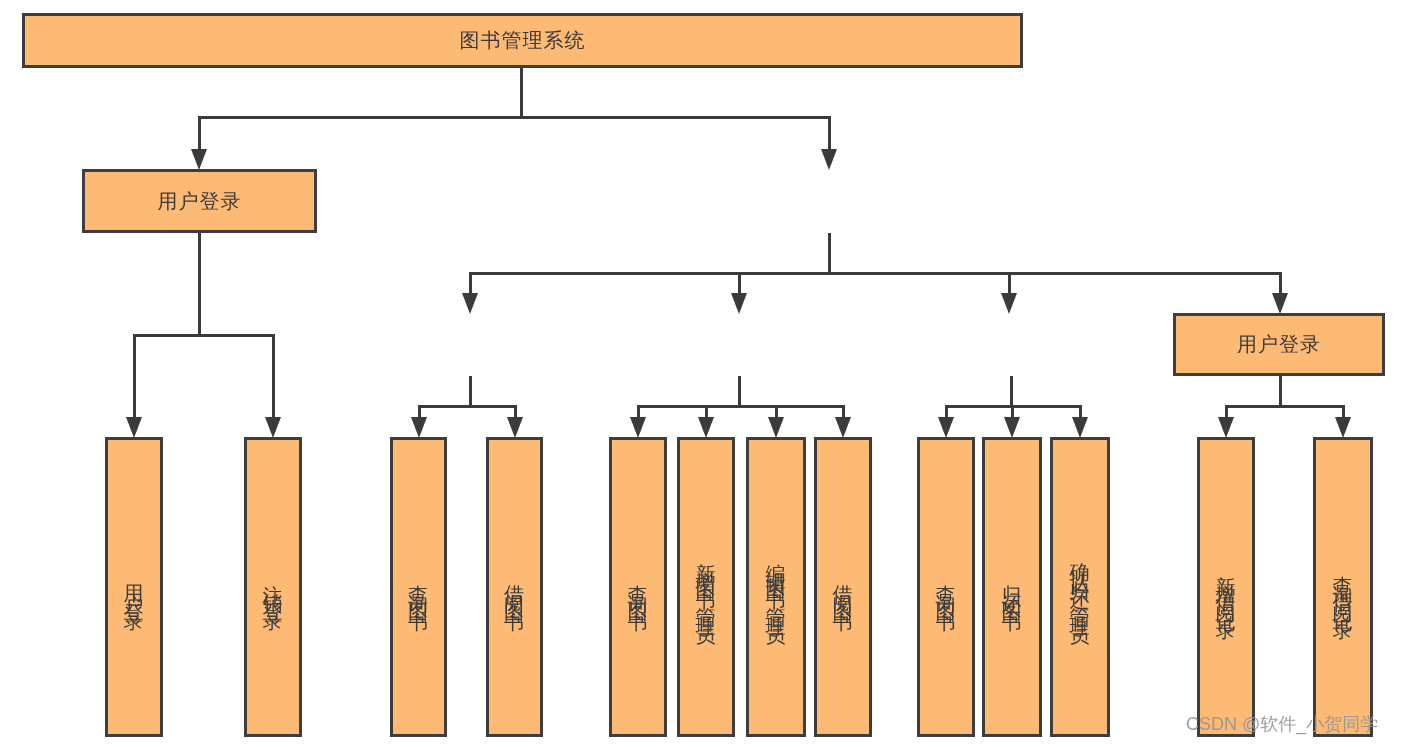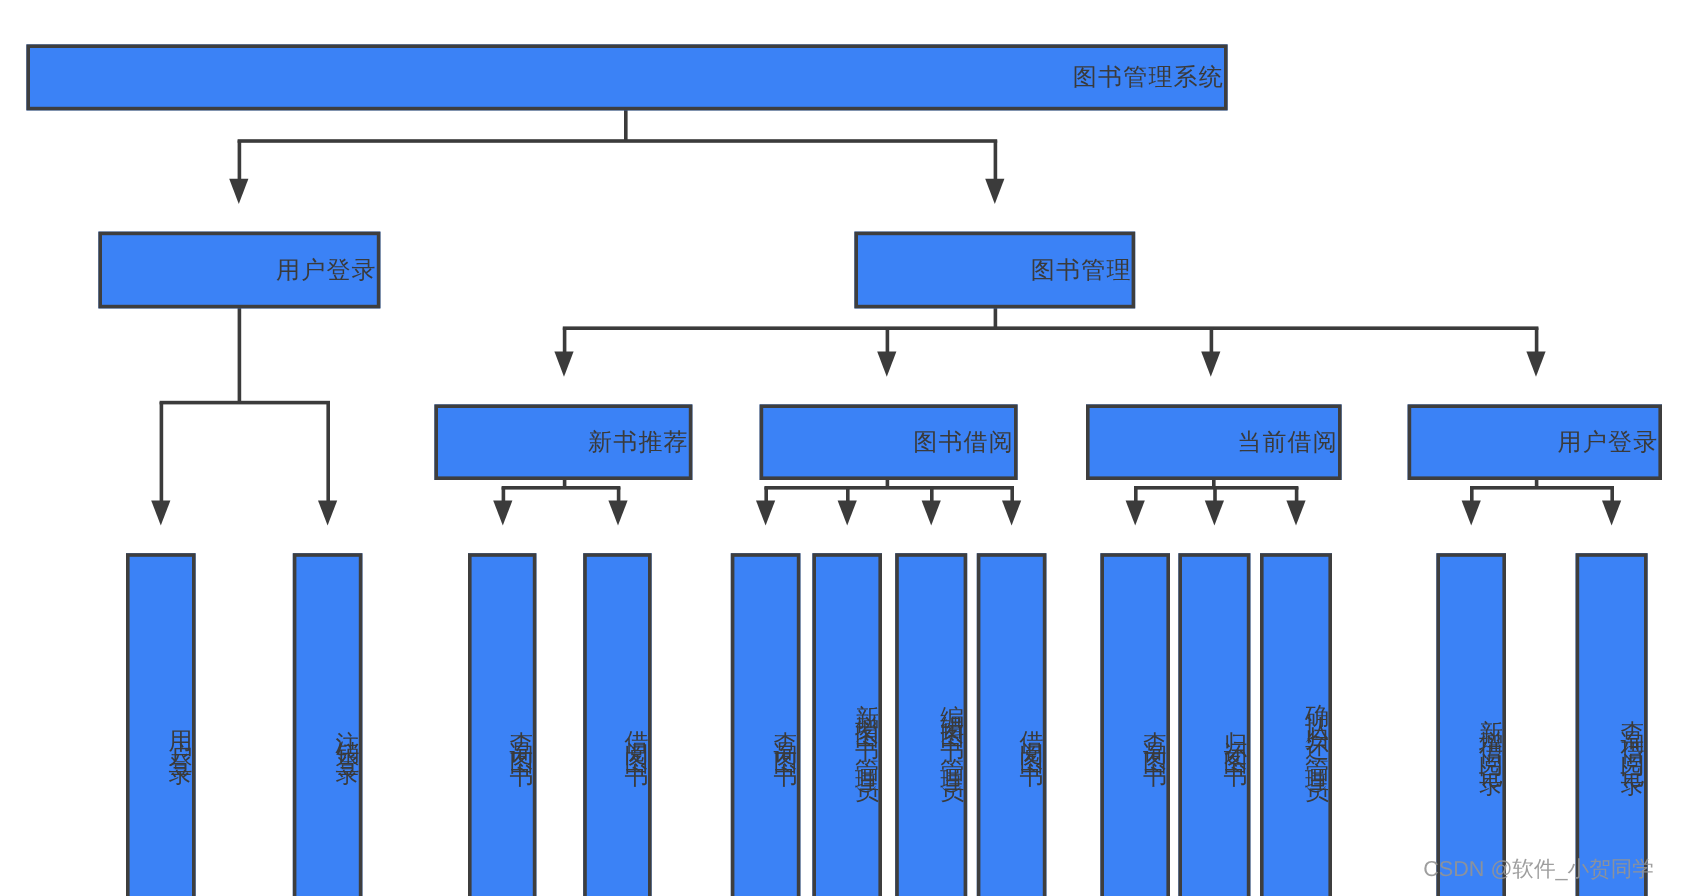--- a/index.html
+++ b/index.html
@@ -1,23 +1,23 @@
 <!DOCTYPE html>
 <html><head>
 <meta charset="utf-8">
 <style>
   html,body{margin:0;padding:0;background:#fff;}
   #canvas{
     position:relative;width:1405px;height:747px;background:#ffffff;overflow:hidden;
     font-family:"Liberation Sans","DejaVu Sans",sans-serif;
   }
   .box{
-    position:absolute;box-sizing:border-box;background:#3b82f6;
-    border:3px solid #3e3e3e;display:flex;align-items:center;justify-content:flex-end;
-    color:#3a3a3a;z-index:2;margin-top:24px;
+    position:absolute;box-sizing:border-box;background:#fdba74;
+    border:3px solid #3e3e3e;display:flex;align-items:center;justify-content:center;
+    color:#3a3a3a;z-index:2;
   }
   .box.h span{font-size:20px;letter-spacing:1px;white-space:nowrap;}
   .box.v span{
     writing-mode:vertical-rl;text-orientation:mixed;
     font-size:20px;line-height:1;letter-spacing:9px;
   }
   .seg{position:absolute;background:#3b3b3b;z-index:1;}
   .arrow{
     position:absolute;width:0;height:0;z-index:1;
     border-left:8px solid transparent;border-right:8px solid transparent;
@@ -33,33 +33,21 @@
 
 <div id="canvas">
 
   <div class="box h" style="left:22px;top:13px;width:1001px;height:55px">
     <span>图书管理系统</span>
   </div>
 
   <div class="box h" style="left:82px;top:169px;width:235px;height:64px">
     <span>用户登录</span>
   </div>
-  <div class="box h" style="left:712px;top:169px;width:234px;height:64px">
-    <span>图书管理</span>
-  </div>
 
-  <div class="box h" style="left:362px;top:313px;width:215px;height:63px">
-    <span>新书推荐</span>
-  </div>
-  <div class="box h" style="left:633px;top:313px;width:215px;height:63px">
-    <span>图书借阅</span>
-  </div>
-  <div class="box h" style="left:905px;top:313px;width:213px;height:63px">
-    <span>当前借阅</span>
-  </div>
   <div class="box h" style="left:1173px;top:313px;width:212px;height:63px">
     <span>用户登录</span>
   </div>
 
   <div class="box v" style="left:105px;top:437px;width:58px;height:300px">
     <span>用户登录</span>
   </div>
   <div class="box v" style="left:244px;top:437px;width:58px;height:300px">
     <span>注销登录</span>
   </div>

